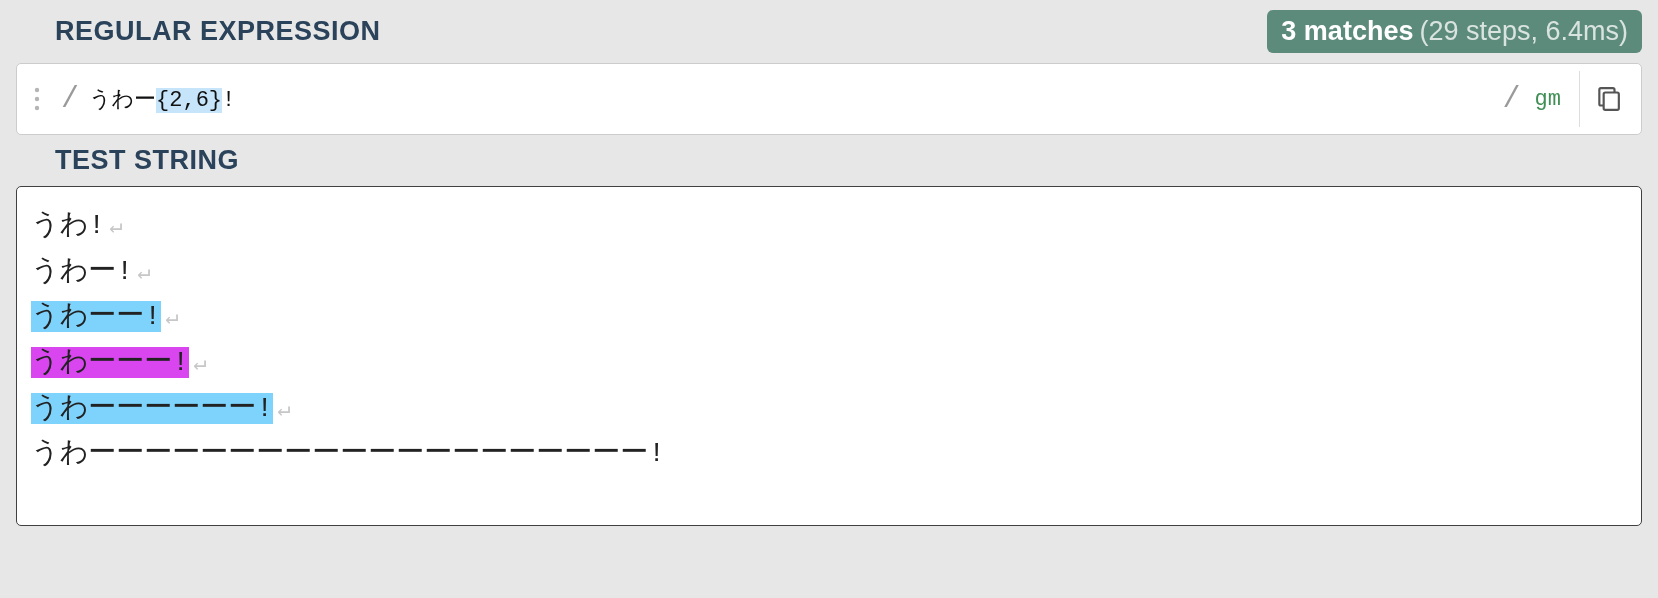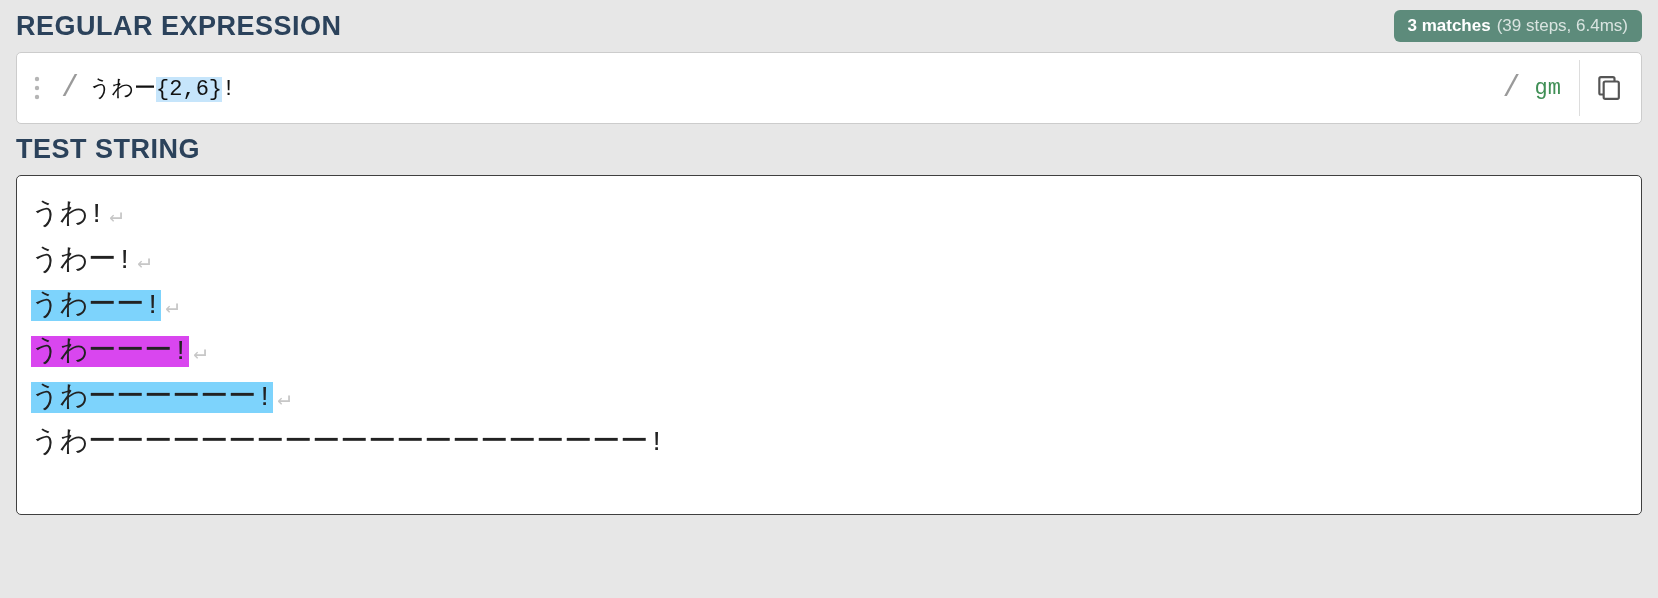--- a/index.html
+++ b/index.html
@@ -11,33 +11,34 @@
     color: #333;
   }
   .container {
     padding: 0 16px 16px 16px;
   }
   .section-header {
     display: flex;
     align-items: center;
     justify-content: space-between;
     padding: 10px 0 10px 0;
+    margin-left: 39px;
   }
   .section-title {
     font-size: 27px;
     font-weight: 600;
     letter-spacing: 0.5px;
     color: #2b425b;
   }
   .match-badge {
     background: #5d8b7b;
     color: #fff;
     border-radius: 6px;
     padding: 6px 14px;
-    font-size: 17px;
+    font-size: 27px;
     font-weight: 400;
     display: inline-flex;
     align-items: baseline;
     gap: 6px;
   }
   .match-badge .bold {
     font-weight: 700;
   }
   .match-badge .paren {
     color: #d9e4e0;
@@ -132,21 +133,21 @@
 </style>
 </head>
 <body>
 
 <div class="container">
 
   <div class="section-header">
     <div class="section-title">REGULAR EXPRESSION</div>
     <div class="match-badge">
       <span class="bold">3 matches</span>
-      <span class="paren">(39 steps, 6.4ms)</span>
+      <span class="paren">(29 steps, 6.4ms)</span>
     </div>
   </div>
 
   <div class="regex-box">
     <div class="drag-handle">
       <svg viewBox="0 0 8 26">
         <circle cx="4" cy="4" r="2.2" fill="currentColor"></circle>
         <circle cx="4" cy="13" r="2.2" fill="currentColor"></circle>
         <circle cx="4" cy="22" r="2.2" fill="currentColor"></circle>
       </svg>

